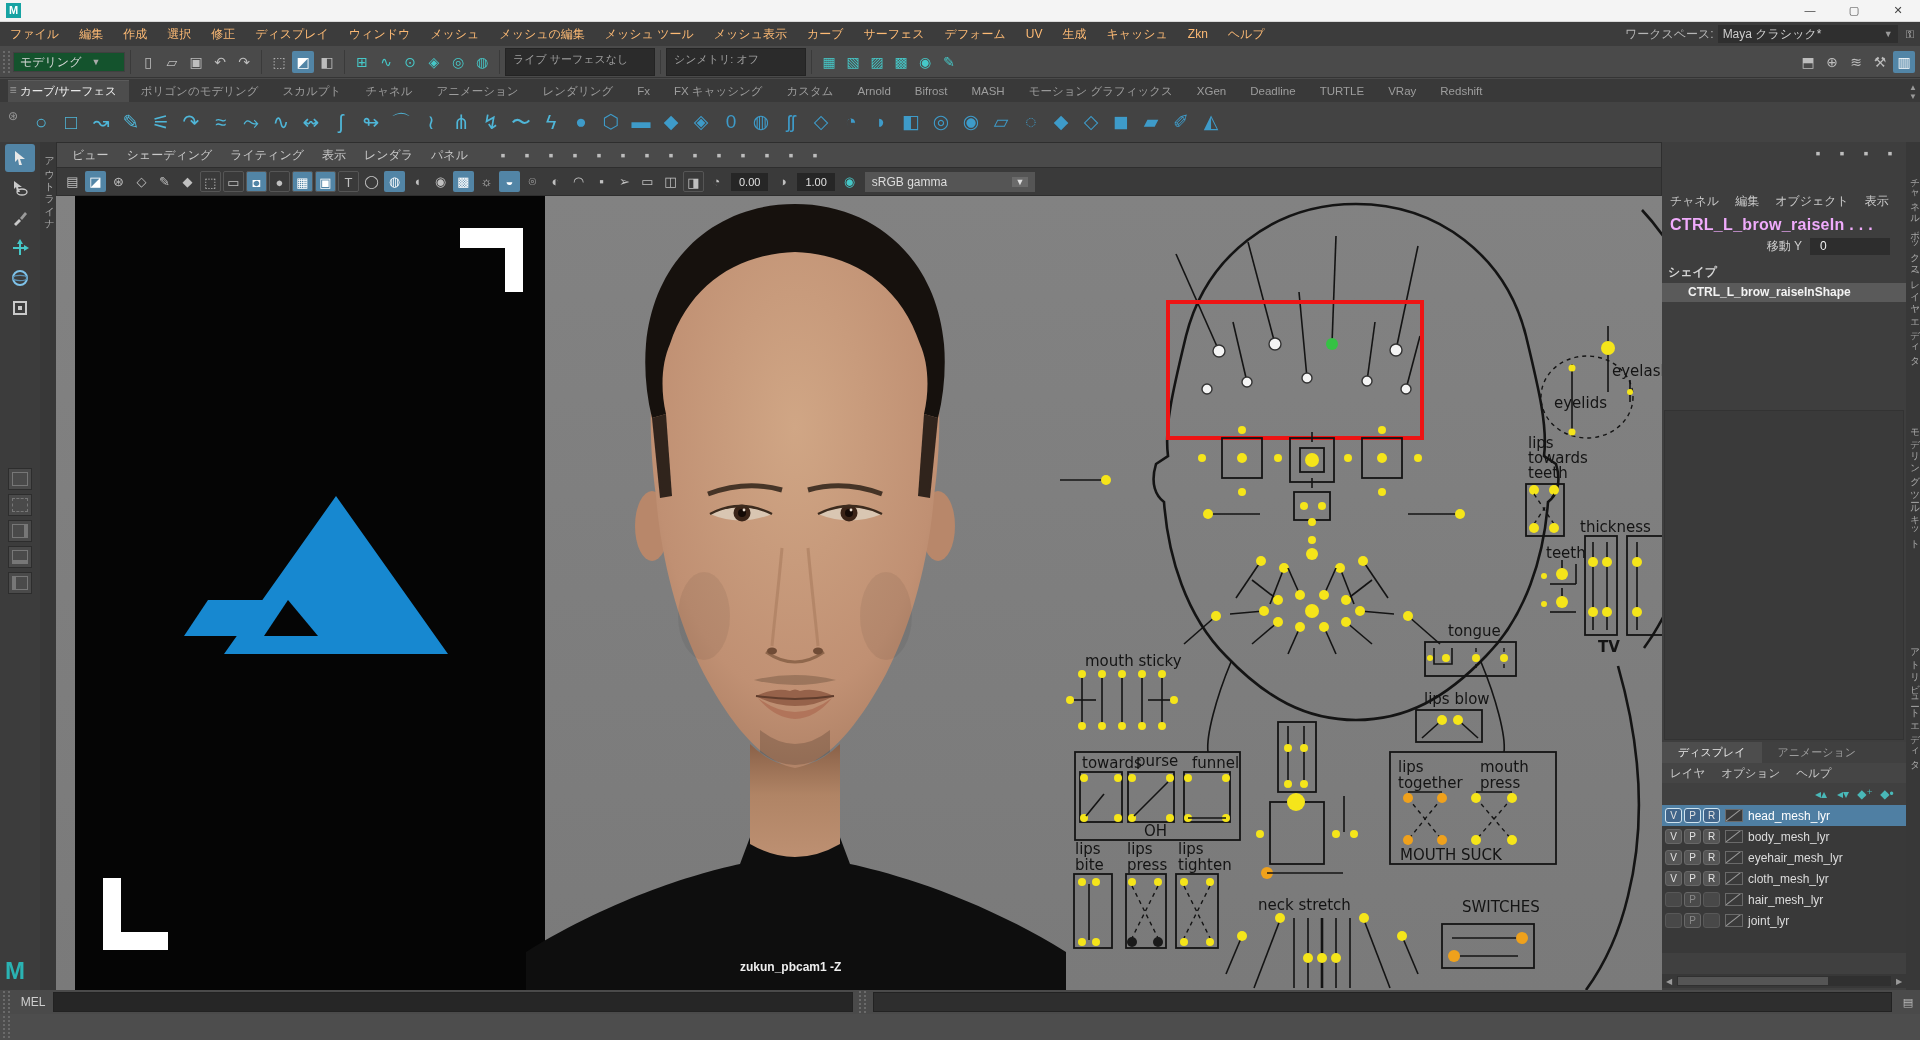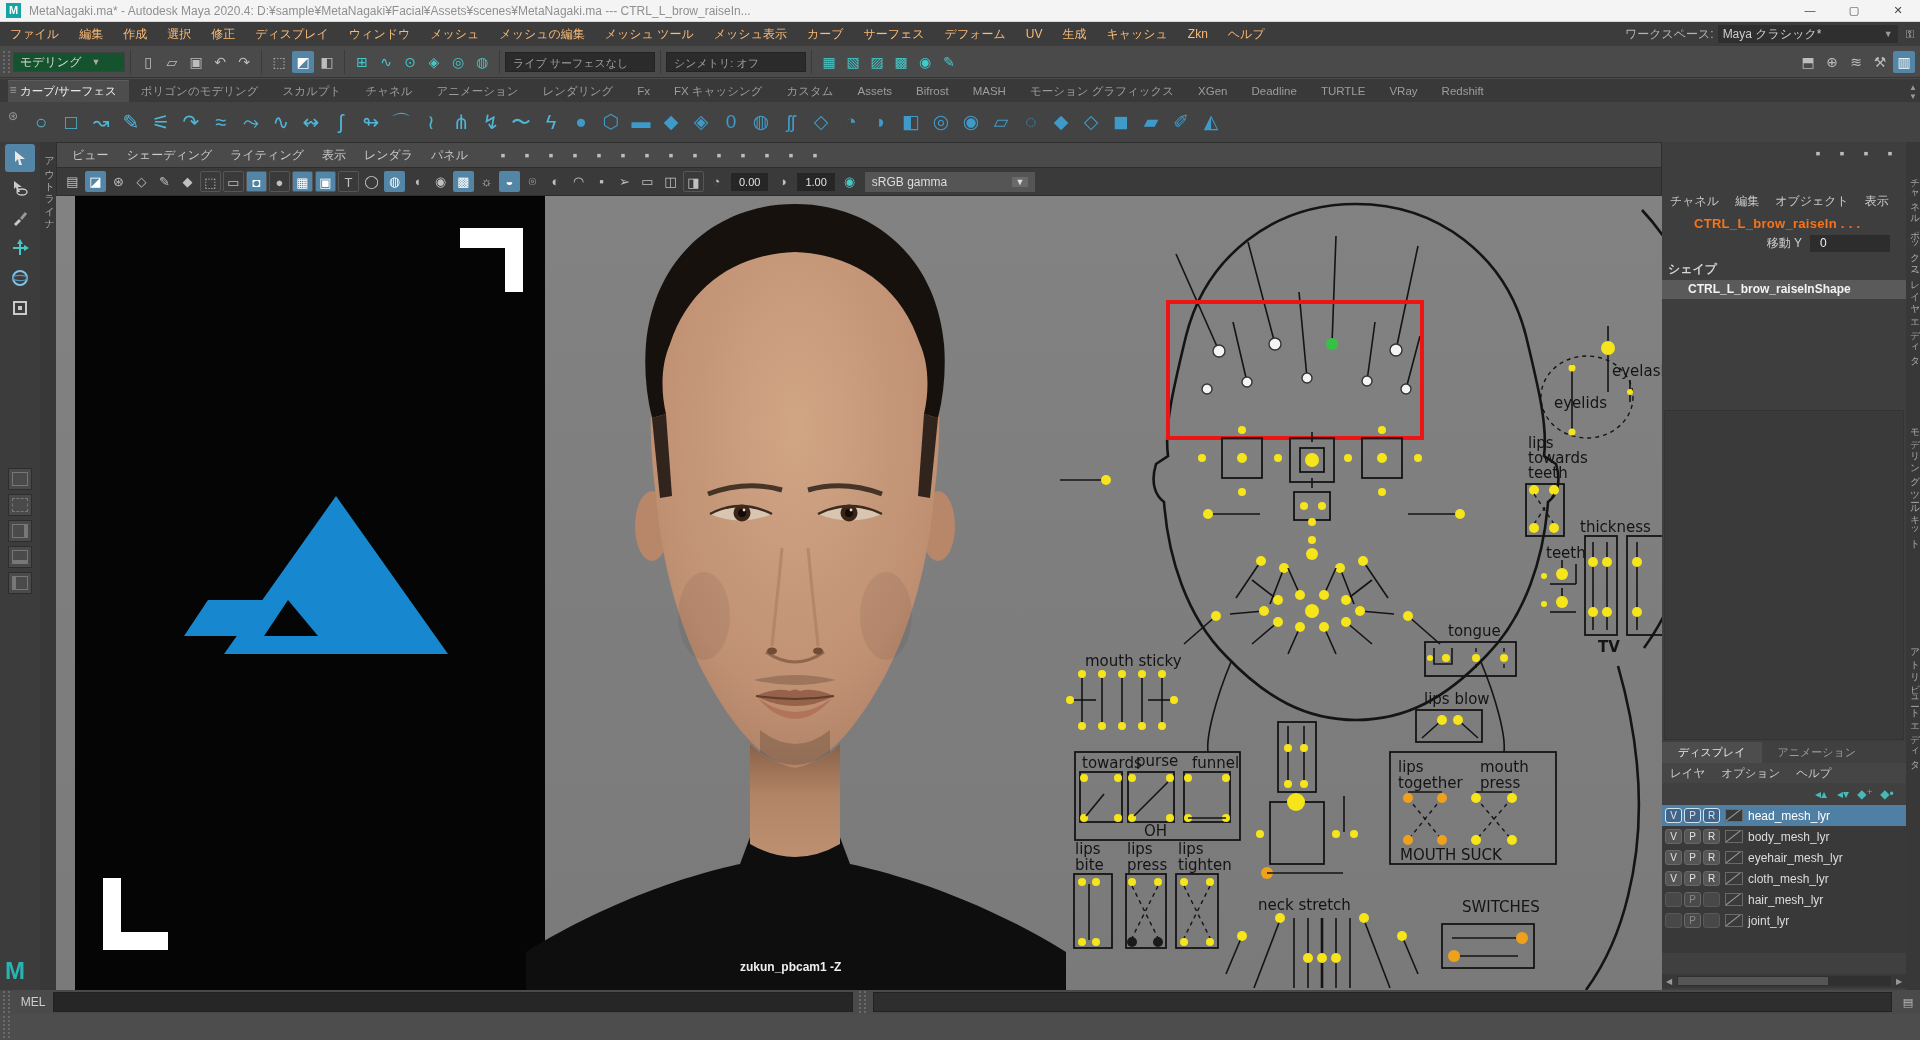--- a/index.html
+++ b/index.html
@@ -28,21 +28,21 @@
                 display:flex; align-items:center; border-bottom:1px solid #353535; }
   .grip { width:7px; height:22px; margin:0 3px; border-left:2px dotted #6a6a6a; border-right:2px dotted #6a6a6a; }
   .sl-select { background:#14532d; color:#d8d8d8; font-size:12px; height:20px; line-height:20px;
                padding:0 6px; display:flex; align-items:center; border:1px solid #404040; }
   .sl-select .arrow { margin-left:10px; color:#aaa; font-size:9px; }
   .sep { width:1px; height:24px; background:#3a3a3a; margin:0 5px; }
   .ic { width:22px; height:22px; margin:0 1px; color:#bdbdbd; font-size:14px; text-align:center;
         line-height:22px; border-radius:2px; flex:0 0 auto; }
   .ic.teal { color:#46c8c8; }
   .ic.active { background:#5285a6; color:#fff; }
-  .sl-field { background:#2b2b2b; color:#9f9f9f; font-size:11px; height:20px; line-height:20px;
+  .sl-field { background:#2b2b2b; color:#9f9f9f; font-size:11px; height:28px; line-height:20px;
               padding:0 7px; border:1px solid #242424; }
   
   #shelf { position:absolute; left:0; top:79px; width:1920px; height:63px; background:#393939; }
   #shelf-tabs { display:flex; height:23px; align-items:flex-end; padding-left:8px; }
   .shelf-tab { font-size:11.5px; color:#9d9d9d; padding:3px 12px; line-height:15px; white-space:nowrap; }
   .shelf-tab.active { background:#4d4d4d; color:#eee; border-top:1px solid #5a5a5a; }
   #shelf-icons { display:flex; align-items:center; height:40px; background:#434343; padding-left:26px; }
   .shelf-ic { width:30px; height:30px; font-size:20px; line-height:30px; text-align:center; color:#4fb6d8; flex:0 0 auto; }
   .shelf-ic.poly { color:#3e9bc9; font-size:19px; }
   #shelf-left { position:absolute; left:2px; top:0; width:22px; height:63px; color:#9a9a9a;
@@ -75,21 +75,21 @@
                      display:flex; align-items:center; margin-left:4px; }
   #vp-gamma-select .arrow { margin-left:auto; background:#6a6a6a; width:16px; text-align:center; font-size:9px; }
   #canvas { position:absolute; left:0; top:54px; width:1606px; height:794px;
             background:linear-gradient(#828282,#7a7a7a); overflow:hidden; }
   #camera-label { position:absolute; left:684px; top:764px; color:#efefef; font-size:12px; font-weight:bold; }
   
   #right-panel { position:absolute; left:1662px; top:0; width:244px; height:848px; background:#3e3e3e; }
   #cb-icons { height:22px; display:flex; justify-content:flex-end; align-items:center; padding-right:4px; }
   #cb-menu { height:22px; display:flex; align-items:center;margin-top:26px; }
   .cb-menu-item { color:#c9c9c9; font-size:12px; padding:0 8px; }
-  #cb-node { color:#f97316; font-size:13px; font-weight:bold; padding:4px 0 2px 8px; letter-spacing:.3px;margin-left:24px; }
+  #cb-node { color:#f0abfc; font-size:16px; font-weight:bold; padding:4px 0 2px 8px; letter-spacing:.3px; }
   .cb-attr-row { display:flex; align-items:center; height:20px; }
   .cb-attr-label { width:148px; text-align:right; color:#cfcfcf; font-size:12px; padding-right:8px; }
   .cb-attr-value { width:80px; height:17px; background:#2d2d2d; color:#f0f0f0; font-size:12px;
                    line-height:17px; padding-left:10px; }
   #cb-shapes { color:#d5d5d5; font-size:12px; font-weight:bold; padding:8px 0 2px 6px; }
   #cb-shape-row { background:#5a5a5a; color:#f2f2f2; font-size:12px; font-weight:bold; height:19px;
                   line-height:19px; padding-left:26px; }
   #cb-empty { position:absolute; left:2px; top:268px; width:240px; height:330px; background:#3a3a3a; border:1px solid #333; }
   
   #layer-editor { position:absolute; left:0; top:600px; width:244px; height:248px; background:#404040; }
@@ -138,21 +138,20 @@
   svg .dor { fill:#efa11c; }
   svg .dg  { fill:#35c244; }
   svg .dw  { fill:#f4f4f4; stroke:#333; stroke-width:1.4; }
   svg .dk  { fill:#1a1a1a; }
 </style>
 </head>
 <body>
 
 <div id="titlebar">
   <div id="maya-logo">M</div>
-  <div id="title-text">MetaNagaki.ma* - Autodesk Maya 2020.4: D:¥sample¥MetaNagaki¥Facial¥Assets¥scenes¥MetaNagaki.ma --- CTRL_L_brow_raiseIn...</div>
   <div id="win-buttons">
     <div class="win-btn">—</div>
     <div class="win-btn">▢</div>
     <div class="win-btn">✕</div>
   </div>
 </div>
 
 <div id="menubar">
   <div id="menu-items" style="display:flex;">
       <span class="menu-item">ファイル</span>
@@ -244,21 +243,21 @@
   <div id="shelf-tabs">
       <div class="shelf-tab active">カーブ/サーフェス</div>
       <div class="shelf-tab">ポリゴンのモデリング</div>
       <div class="shelf-tab">スカルプト</div>
       <div class="shelf-tab">チャネル</div>
       <div class="shelf-tab">アニメーション</div>
       <div class="shelf-tab">レンダリング</div>
       <div class="shelf-tab">Fx</div>
       <div class="shelf-tab">FX キャッシング</div>
       <div class="shelf-tab">カスタム</div>
-      <div class="shelf-tab">Assets</div>
+      <div class="shelf-tab">Arnold</div>
       <div class="shelf-tab">Bifrost</div>
       <div class="shelf-tab">MASH</div>
       <div class="shelf-tab">モーション グラフィックス</div>
       <div class="shelf-tab">XGen</div>
       <div class="shelf-tab">Deadline</div>
       <div class="shelf-tab">TURTLE</div>
       <div class="shelf-tab">VRay</div>
       <div class="shelf-tab">Redshift</div>
     </div>
   <div id="shelf-icons">

